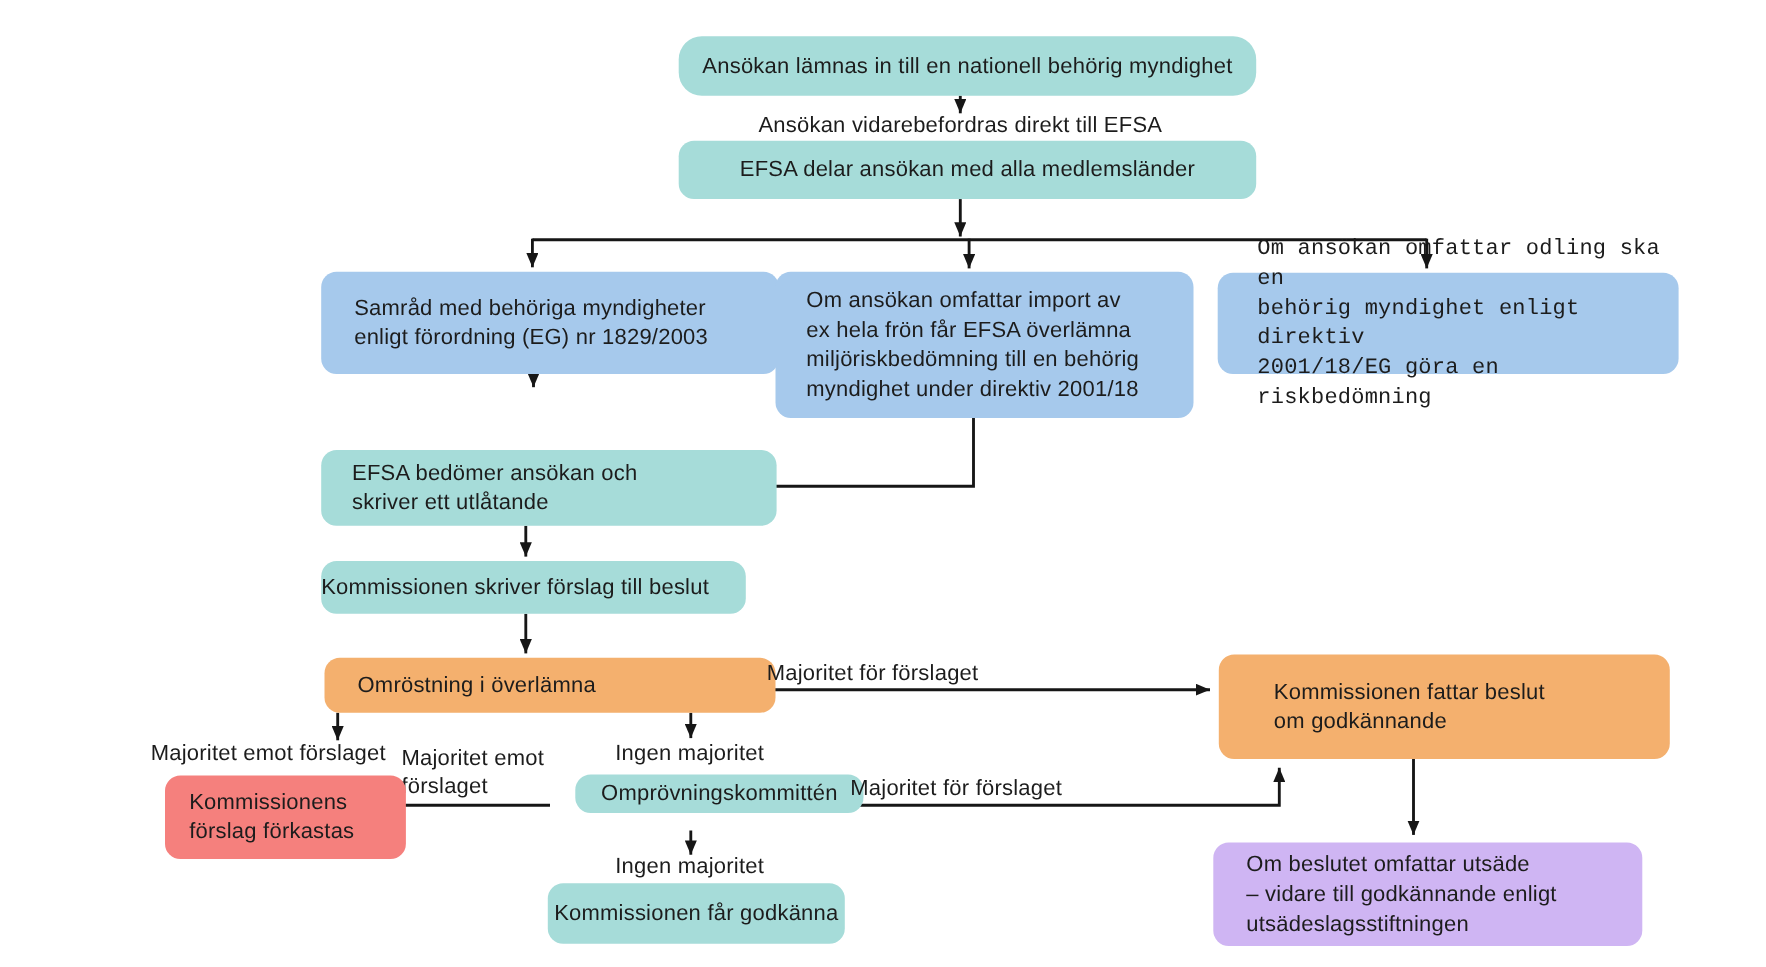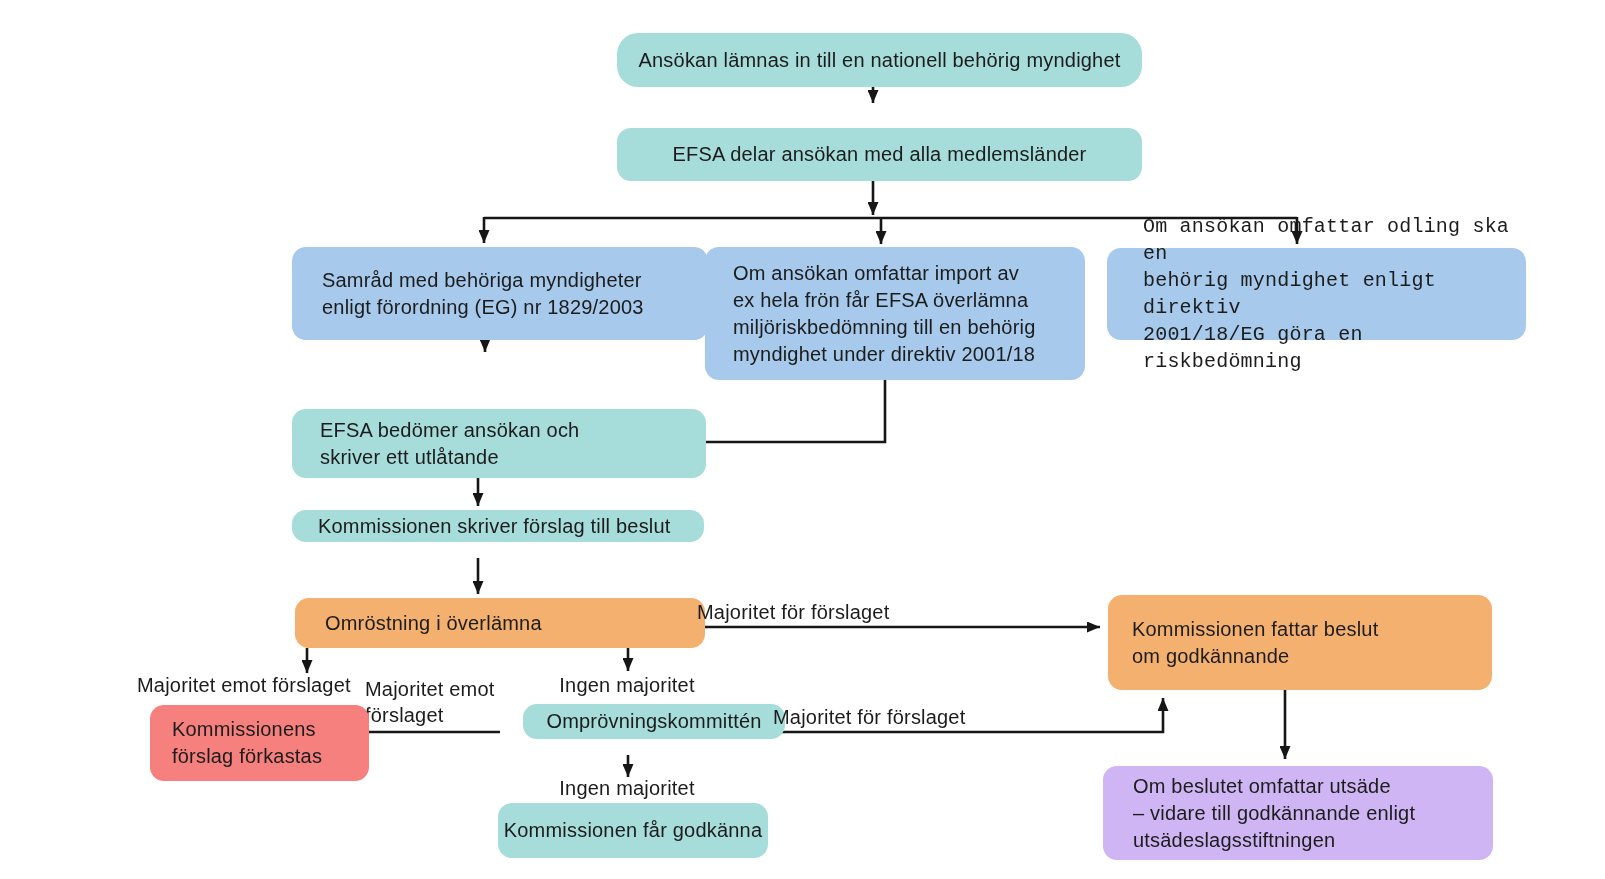--- a/index.html
+++ b/index.html
@@ -49,20 +49,21 @@
       <path d="M762,732 L1163,732 L1163,698" marker-end="url(#ah)"></path>
       <path d="M628,755 L628,777" marker-end="url(#ah)"></path>
       <path d="M1285,690 L1285,759" marker-end="url(#ah)"></path>
     </g>
   </svg>
 
   <div class="box teal center" style="left:617px;top:33px;width:525px;height:54px;border-radius:21px;">
     <span class="txt">Ansökan lämnas in till en nationell behörig myndighet</span>
   </div>
 
+  <div class="lbl center" style="left:573px;top:101px;width:600px;">Ansökan vidarebefordras direkt till EFSA</div>
 
   <div class="box teal center" style="left:617px;top:128px;width:525px;height:53px;">
     <span class="txt">EFSA delar ansökan med alla medlemsländer</span>
   </div>
 
   <div class="box blue left" style="left:292px;top:247px;width:386px;height:93px;padding-left:30px;">
     <span class="txt">Samråd med behöriga myndigheter
 enligt förordning (EG) nr 1829/2003</span>
   </div>
 
@@ -78,21 +79,21 @@
 behörig myndighet enligt direktiv
 2001/18/EG göra en riskbedömning</span>
   </div>
 
 
   <div class="box teal left" style="left:292px;top:409px;width:386px;height:69px;padding-left:28px;">
     <span class="txt">EFSA bedömer ansökan och
 skriver ett utlåtande</span>
   </div>
 
-  <div class="box teal left" style="left:292px;top:510px;width:386px;height:32px;padding-left:26px;">
+  <div class="box teal left" style="left:292px;top:510px;width:386px;height:48px;">
     <span class="txt">Kommissionen skriver förslag till beslut</span>
   </div>
 
   <div class="box orange left" style="left:295px;top:598px;width:380px;height:50px;padding-left:30px;">
     <span class="txt">Omröstning i överlämna</span>
   </div>
 
   <div class="lbl" style="left:697px;top:599px;">Majoritet för förslaget</div>
 
   <div class="lbl" style="left:137px;top:672px;">Majoritet emot förslaget</div>
@@ -112,21 +113,21 @@
   </div>
 
   <div class="lbl" style="left:773px;top:704px;">Majoritet för förslaget</div>
 
   <div class="lbl center" style="left:527px;top:775px;width:200px;">Ingen majoritet</div>
 
   <div class="box teal center" style="left:498px;top:803px;width:270px;height:55px;justify-content:center;">
     <span class="txt">Kommissionen får godkänna</span>
   </div>
 
-  <div class="box orange left" style="left:1108px;top:595px;width:360px;height:95px;padding-left:24px;">
+  <div class="box orange left" style="left:1108px;top:595px;width:360px;height:95px;padding-left:50px;">
     <span class="txt">Kommissionen fattar beslut
 om godkännande</span>
   </div>
 
   <div class="box purple left" style="left:1103px;top:766px;width:360px;height:94px;padding-left:30px;">
     <span class="txt">Om beslutet omfattar utsäde
 – vidare till godkännande enligt
 utsädeslagsstiftningen</span>
   </div>
 

